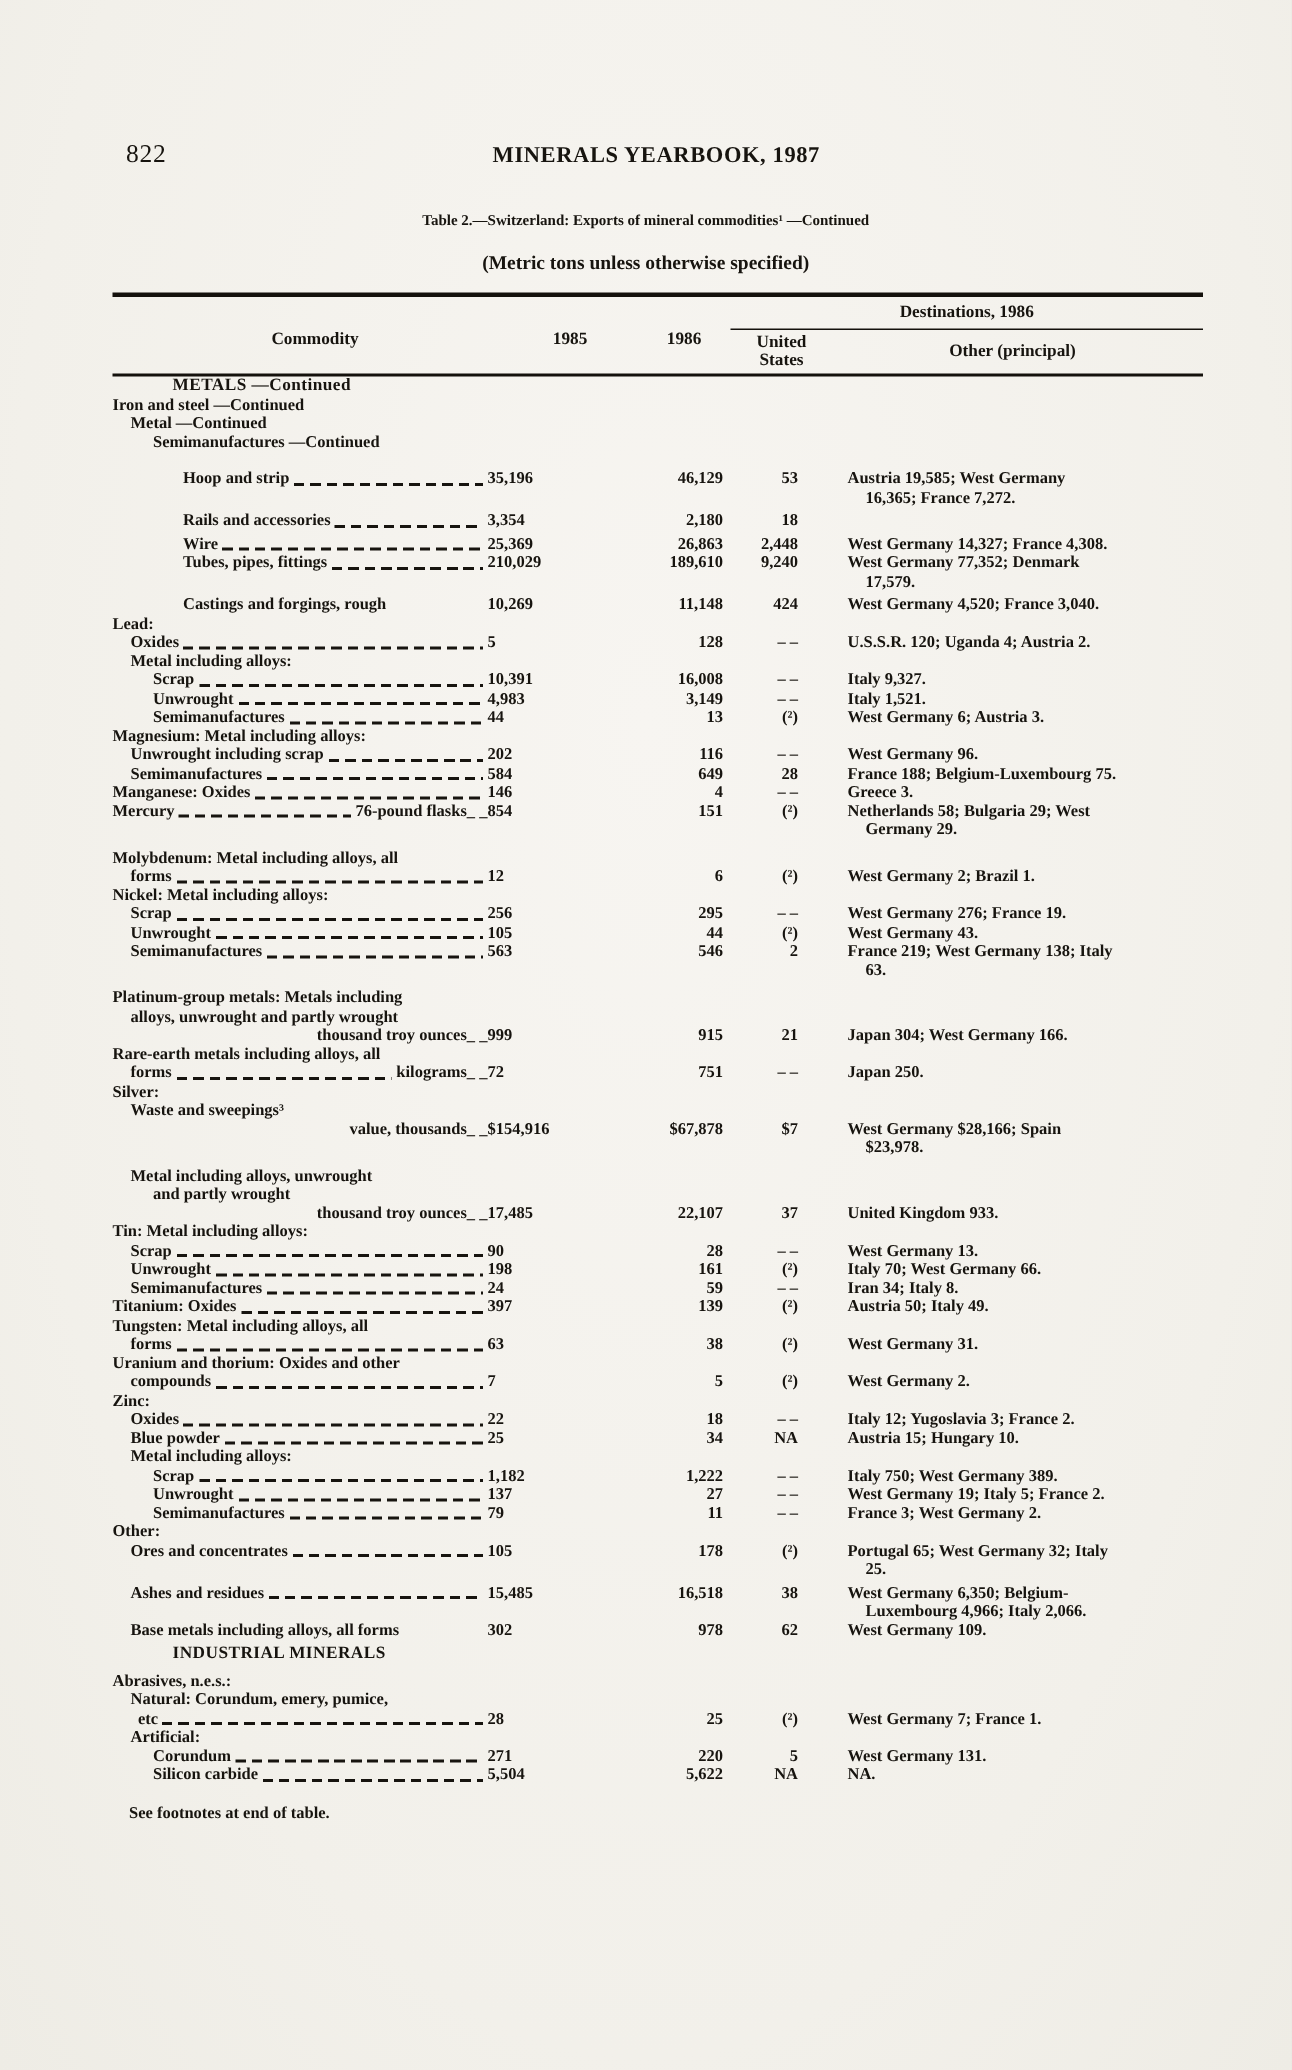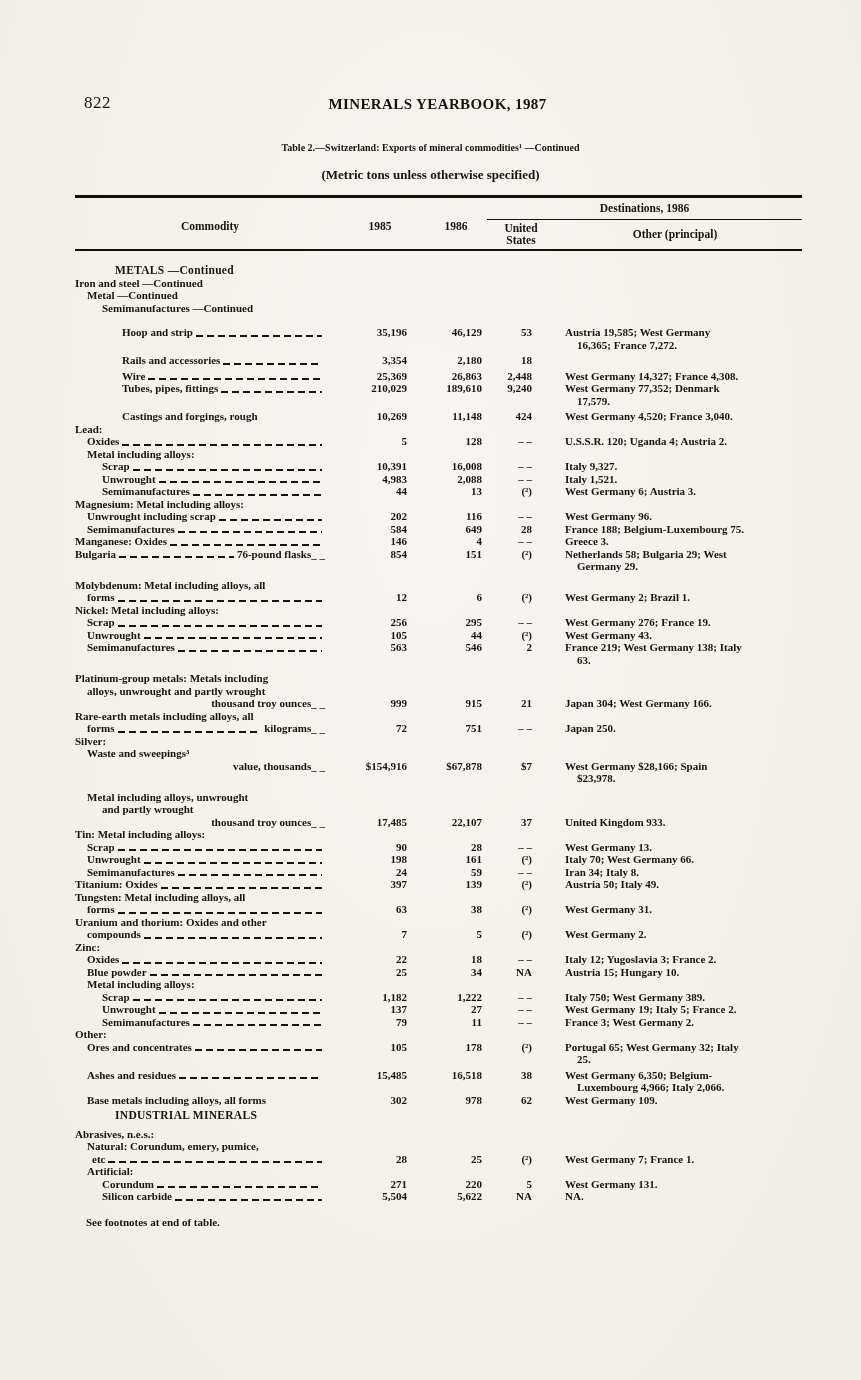--- a/index.html
+++ b/index.html
@@ -15,29 +15,29 @@
   .tsub{position:absolute;left:0;right:0;top:167px;text-align:center;font-weight:bold;font-size:13px;}
   .table{position:absolute;left:75px;top:195px;width:727px;}
   .thead{position:relative;height:51px;border-top:3px solid #14110c;border-bottom:2.5px solid #14110c;font-weight:bold;font-size:11.5px;}
   .h-com{position:absolute;left:10px;top:22px;width:250px;text-align:center;}
   .h-85{position:absolute;left:270px;top:22px;width:70px;text-align:center;}
   .h-86{position:absolute;left:346px;top:22px;width:70px;text-align:center;}
   .h-dest{position:absolute;left:412px;top:4px;width:315px;text-align:center;}
   .h-dest-rule{position:absolute;left:412px;top:21px;width:315px;border-top:1.8px solid #14110c;}
   .h-us{position:absolute;left:408px;top:25px;width:76px;text-align:center;line-height:11.5px;}
   .h-oth{position:absolute;left:480px;top:30px;width:240px;text-align:center;}
-  .tbody{padding-top:13px;font-weight:bold;font-size:11px;}
+  .tbody{font-weight:bold;font-size:11px;}
   .line{display:flex;align-items:flex-start;line-height:12.5px;}
   .c-com{width:250px;display:flex;align-items:flex-start;flex:none;}
   .c-com.ra{justify-content:flex-end;}
   .lbl{white-space:pre;}
   .sfx{white-space:pre;}
   .leader{flex:1 1 auto;min-width:10px;height:1.6px;align-self:flex-end;margin:0 3px 2px 3px;
     background:repeating-linear-gradient(to right,#17140f 0,#17140f 7px,transparent 7px,transparent 11px);}
-  .c-85{width:82px;text-align:right;flex:none;}
+  .c-85{width:82px;flex:none;}
   .c-86{width:75px;text-align:right;flex:none;}
   .c-us{width:50px;text-align:right;flex:none;}
   .c-oth{margin-left:33px;width:237px;flex:none;}
   .c-oth div{white-space:nowrap;}
   .c-oth .cont{padding-left:12px;}
   .sec{width:250px;padding-left:40px;font-size:11.5px;letter-spacing:.3px;white-space:pre;}
   .gap-s{height:3px;}.gap-m{height:6px;}.gap-l{height:12px;}
   .footnote{margin-top:13px;padding-left:11px;font-size:11px;font-weight:bold;}
 </style>
 </head>
@@ -176,21 +176,21 @@
           <span class="c-oth">
             <div>Italy 9,327.</div>
           </span>
         </div>
         <div class="line">
           <span class="c-com">
             <span class="lbl" style="padding-left: 27px;">Unwrought</span>
             <span class="leader"></span>
           </span>
           <span class="c-85">4,983</span>
-          <span class="c-86">2,088</span>
+          <span class="c-86">3,149</span>
           <span class="c-us">– –</span>
           <span class="c-oth">
             <div>Italy 1,521.</div>
           </span>
         </div>
         <div class="line">
           <span class="c-com">
             <span class="lbl" style="padding-left: 27px;">Semimanufactures</span>
             <span class="leader"></span>
           </span>
@@ -237,21 +237,21 @@
           </span>
           <span class="c-85">146</span>
           <span class="c-86">4</span>
           <span class="c-us">– –</span>
           <span class="c-oth">
             <div>Greece 3.</div>
           </span>
         </div>
         <div class="line">
           <span class="c-com">
-            <span class="lbl" style="padding-left: 0px;">Bulgaria</span>
+            <span class="lbl" style="padding-left: 0px;">Mercury</span>
             <span class="leader"></span>
             <span class="sfx">76-pound flasks_ _</span>
           </span>
           <span class="c-85">854</span>
           <span class="c-86">151</span>
           <span class="c-us">(²)</span>
           <span class="c-oth">
             <div>Netherlands 58; Bulgaria 29; West</div>
             <div class="cont">Germany 29.</div>
           </span>

